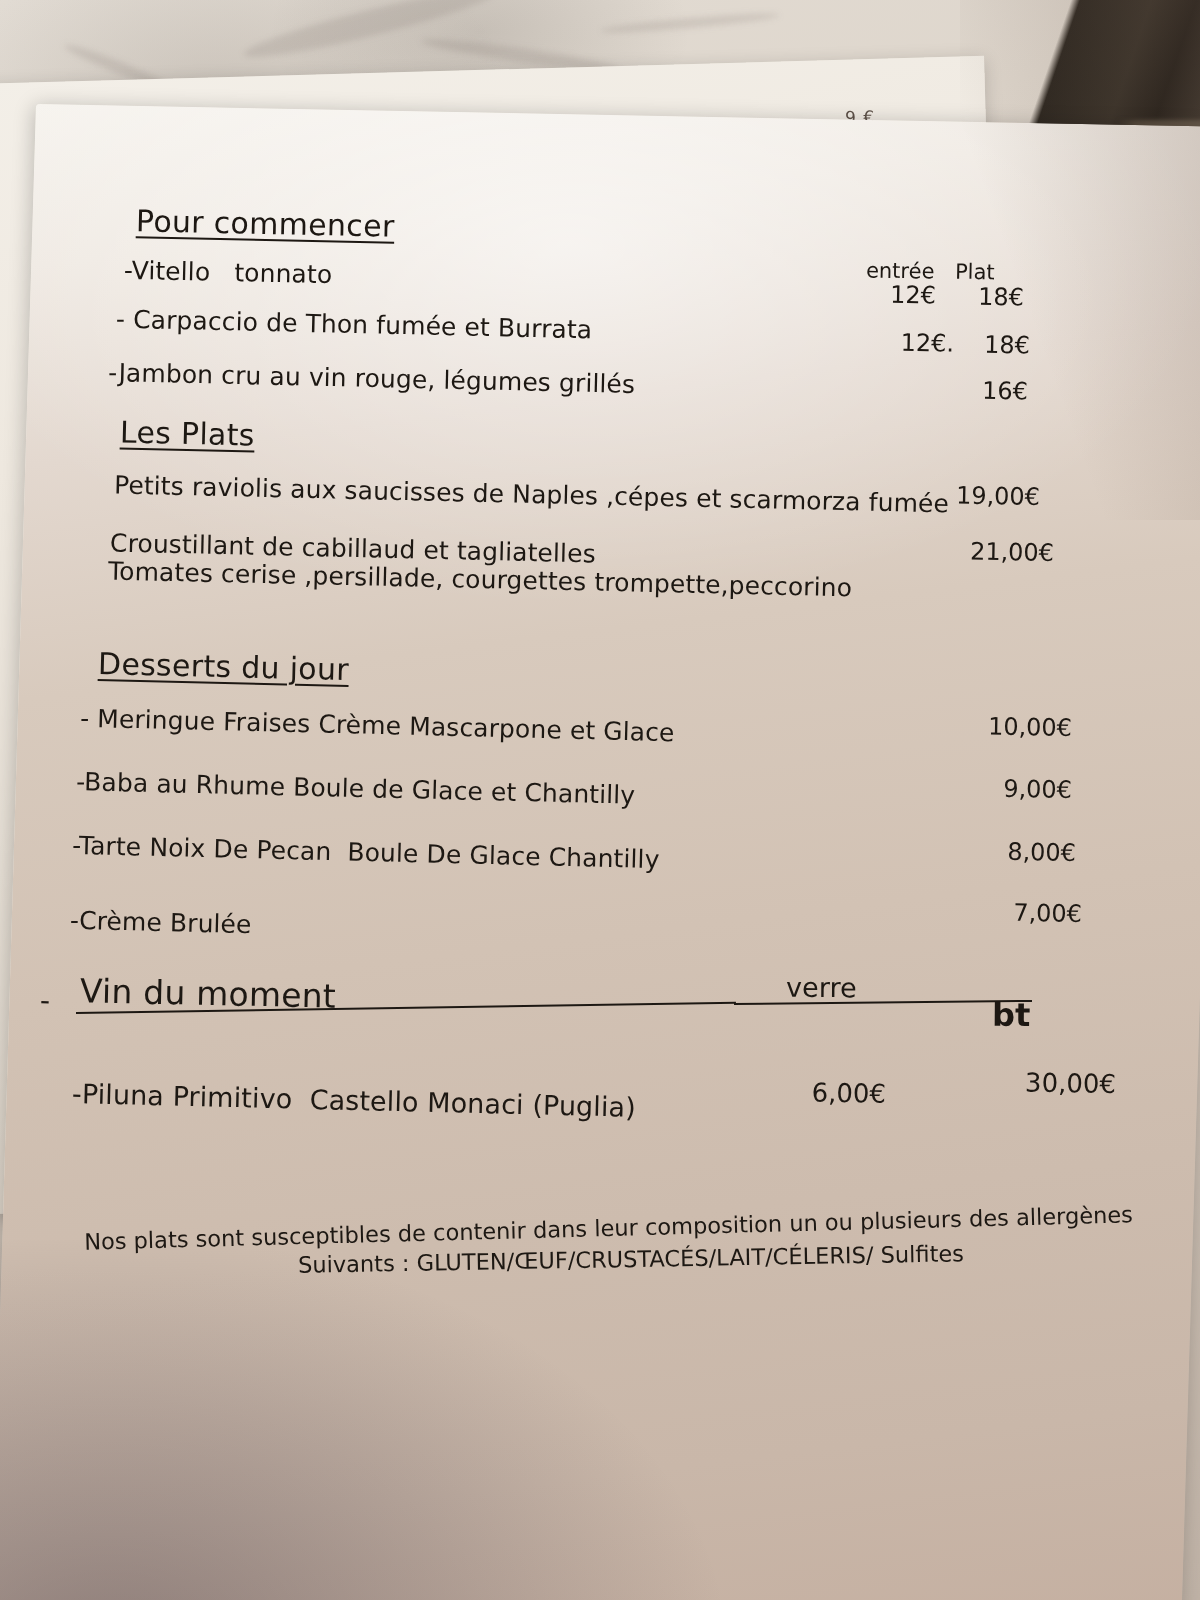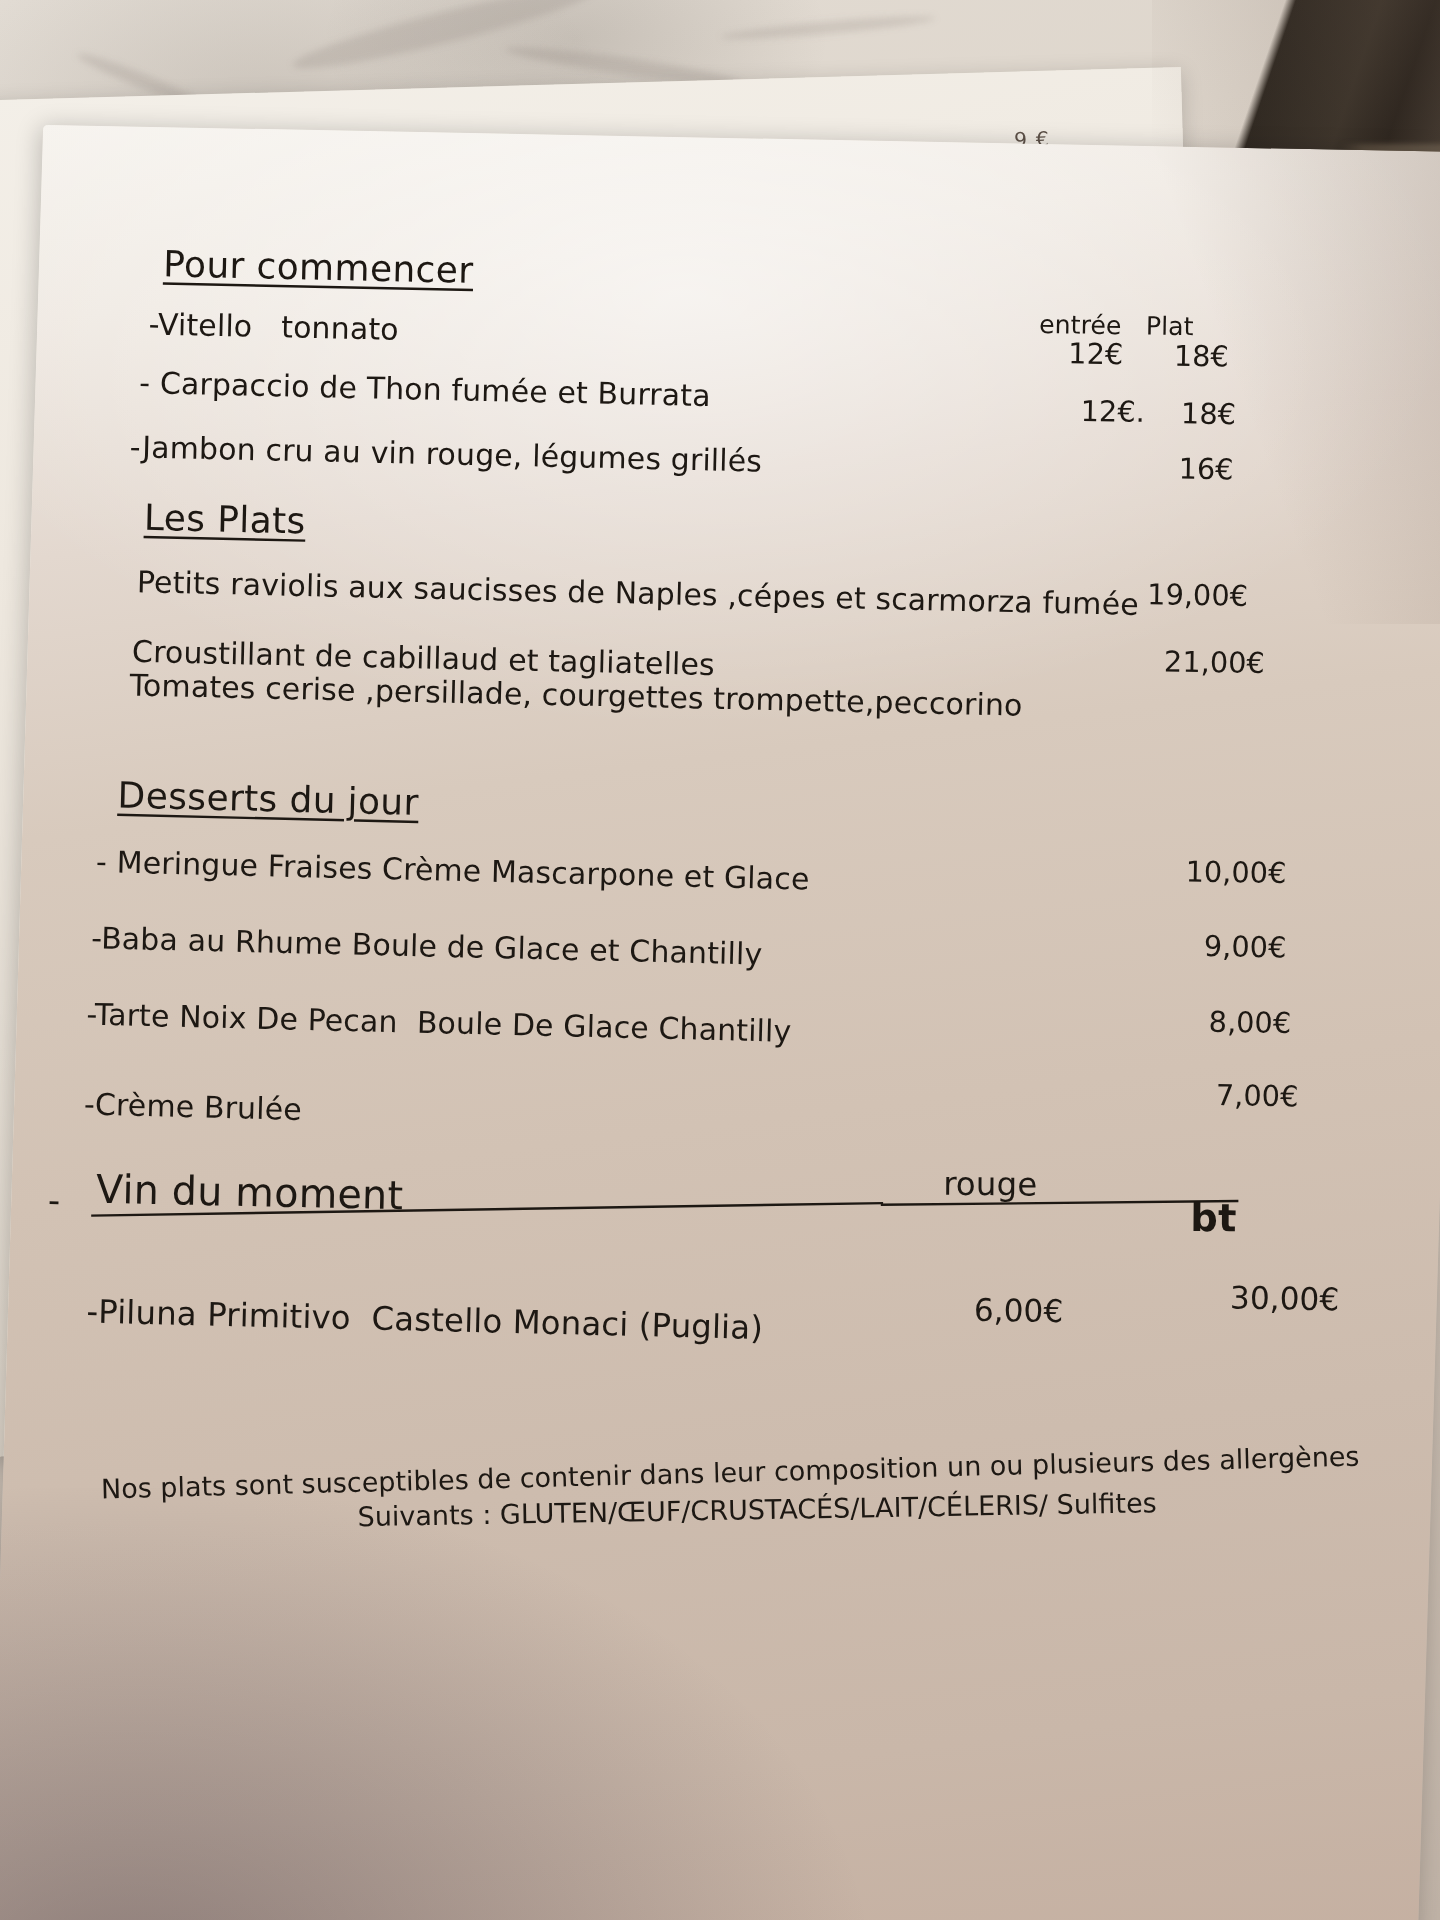--- a/index.html
+++ b/index.html
@@ -233,21 +233,21 @@
 
     <div class="line item" style="left:70px;top:908px;transform:rotate(1.4deg);">-Crème Brulée</div>
     <div class="line price" style="left:962px;top:899px;width:120px;transform:rotate(1.0deg);">7,00€</div>
 
     <div class="line wine-dash" style="left:40px;top:984px;transform:rotate(1.4deg);">-</div>
     <div class="line wine-title" style="left:80px;top:974px;transform:rotate(1.2deg);">Vin du moment</div>
 
     <div class="wine-rule" style="left:76px;top:1012px;width:660px;transform:rotate(-0.9deg);"></div>
     <div class="wine-rule2" style="left:734px;top:1003px;width:298px;transform:rotate(-0.6deg);"></div>
 
-    <div class="line item" style="left:786px;top:972px;font-size:27px;transform:rotate(0.4deg);">rouge</div>
+    <div class="line item" style="left:786px;top:972px;font-size:27px;transform:rotate(0.4deg);">verre</div>
     <div class="line item" style="left:992px;top:996px;font-size:32px;transform:rotate(0.4deg);font-weight:bold;">bt</div>
 
     <div class="line item" style="left:72px;top:1085px;font-size:27px;transform:rotate(1.4deg);">-Piluna Primitivo  Castello Monaci (Puglia)</div>
     <div class="line price" style="left:790px;top:1078px;width:96px;font-size:26px;transform:rotate(1.0deg);">6,00€</div>
     <div class="line price" style="left:1000px;top:1068px;width:116px;font-size:26px;transform:rotate(1.0deg);">30,00€</div>
 
     <div class="line foot" style="left:84px;top:1215px;transform:rotate(-1.5deg);">Nos plats sont susceptibles de contenir dans leur composition un ou plusieurs des allergènes</div>
     <div class="line foot" style="left:298px;top:1246px;transform:rotate(-1.0deg);">Suivants : GLUTEN/ŒUF/CRUSTACÉS/LAIT/CÉLERIS/ Sulfites</div>
 
   </div>

